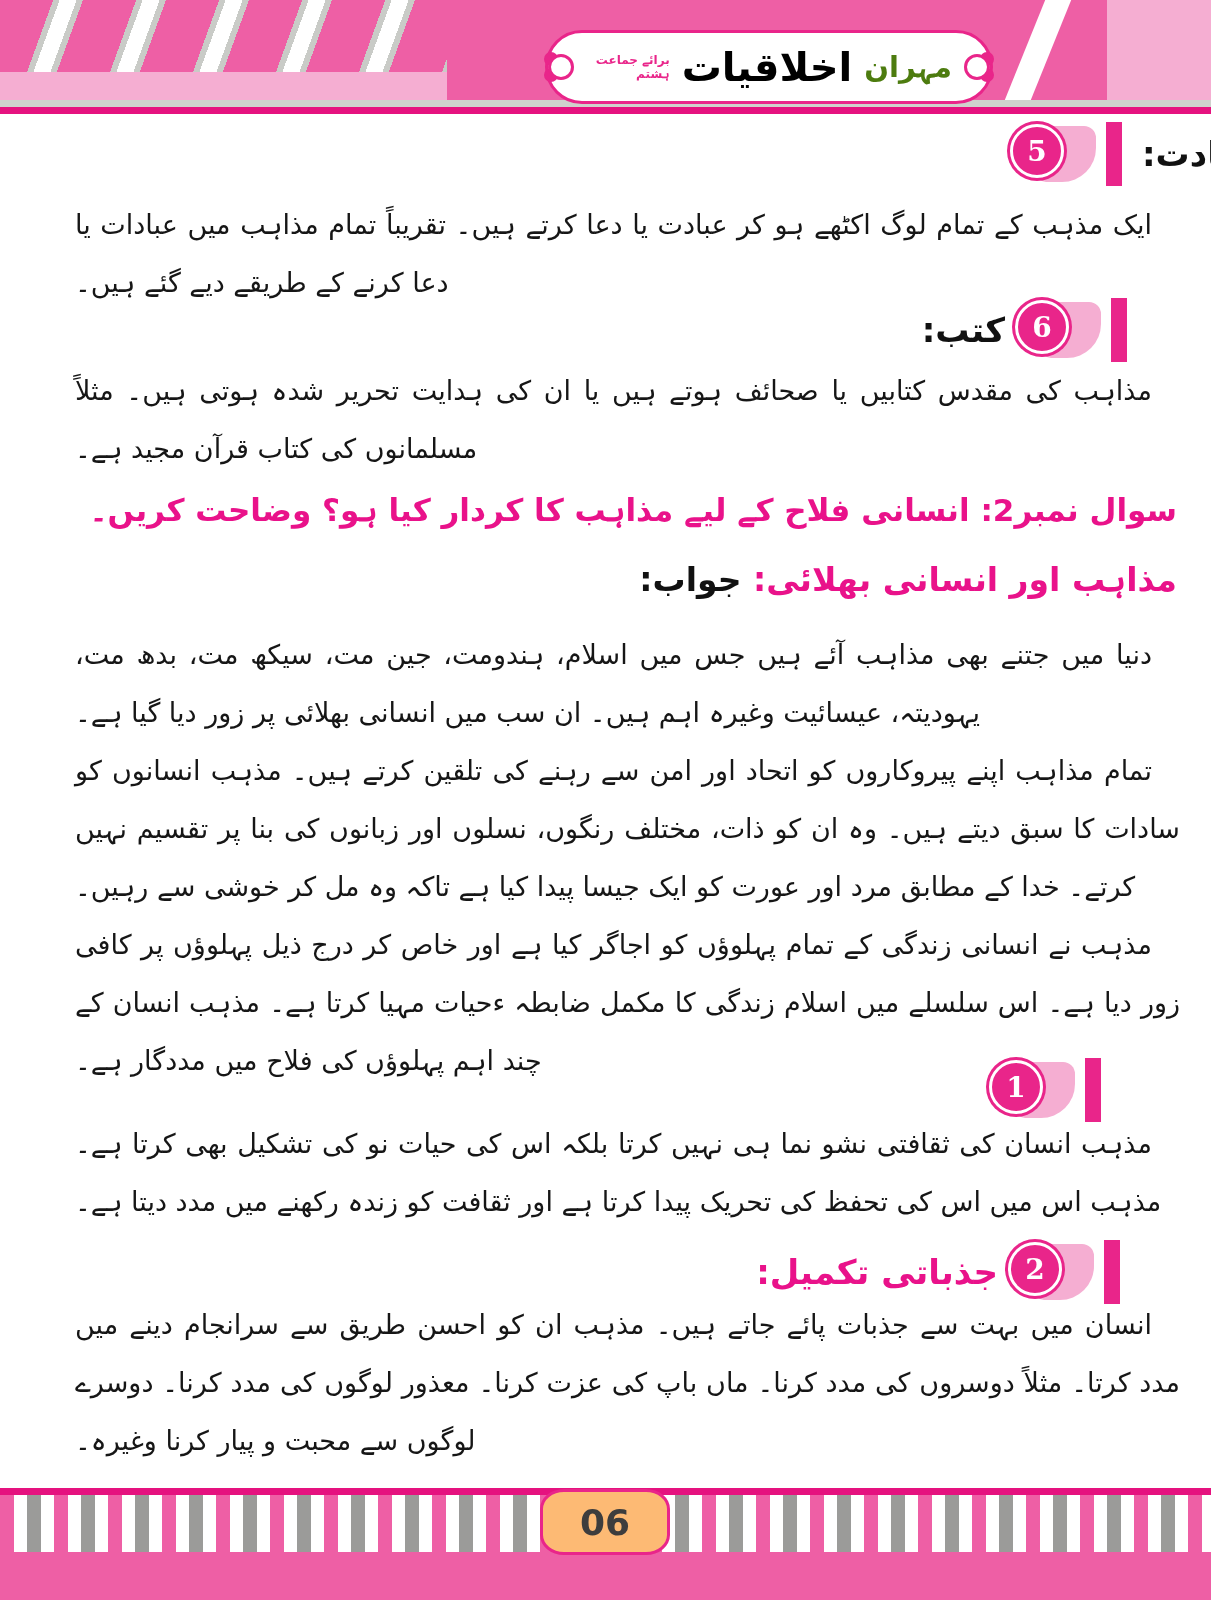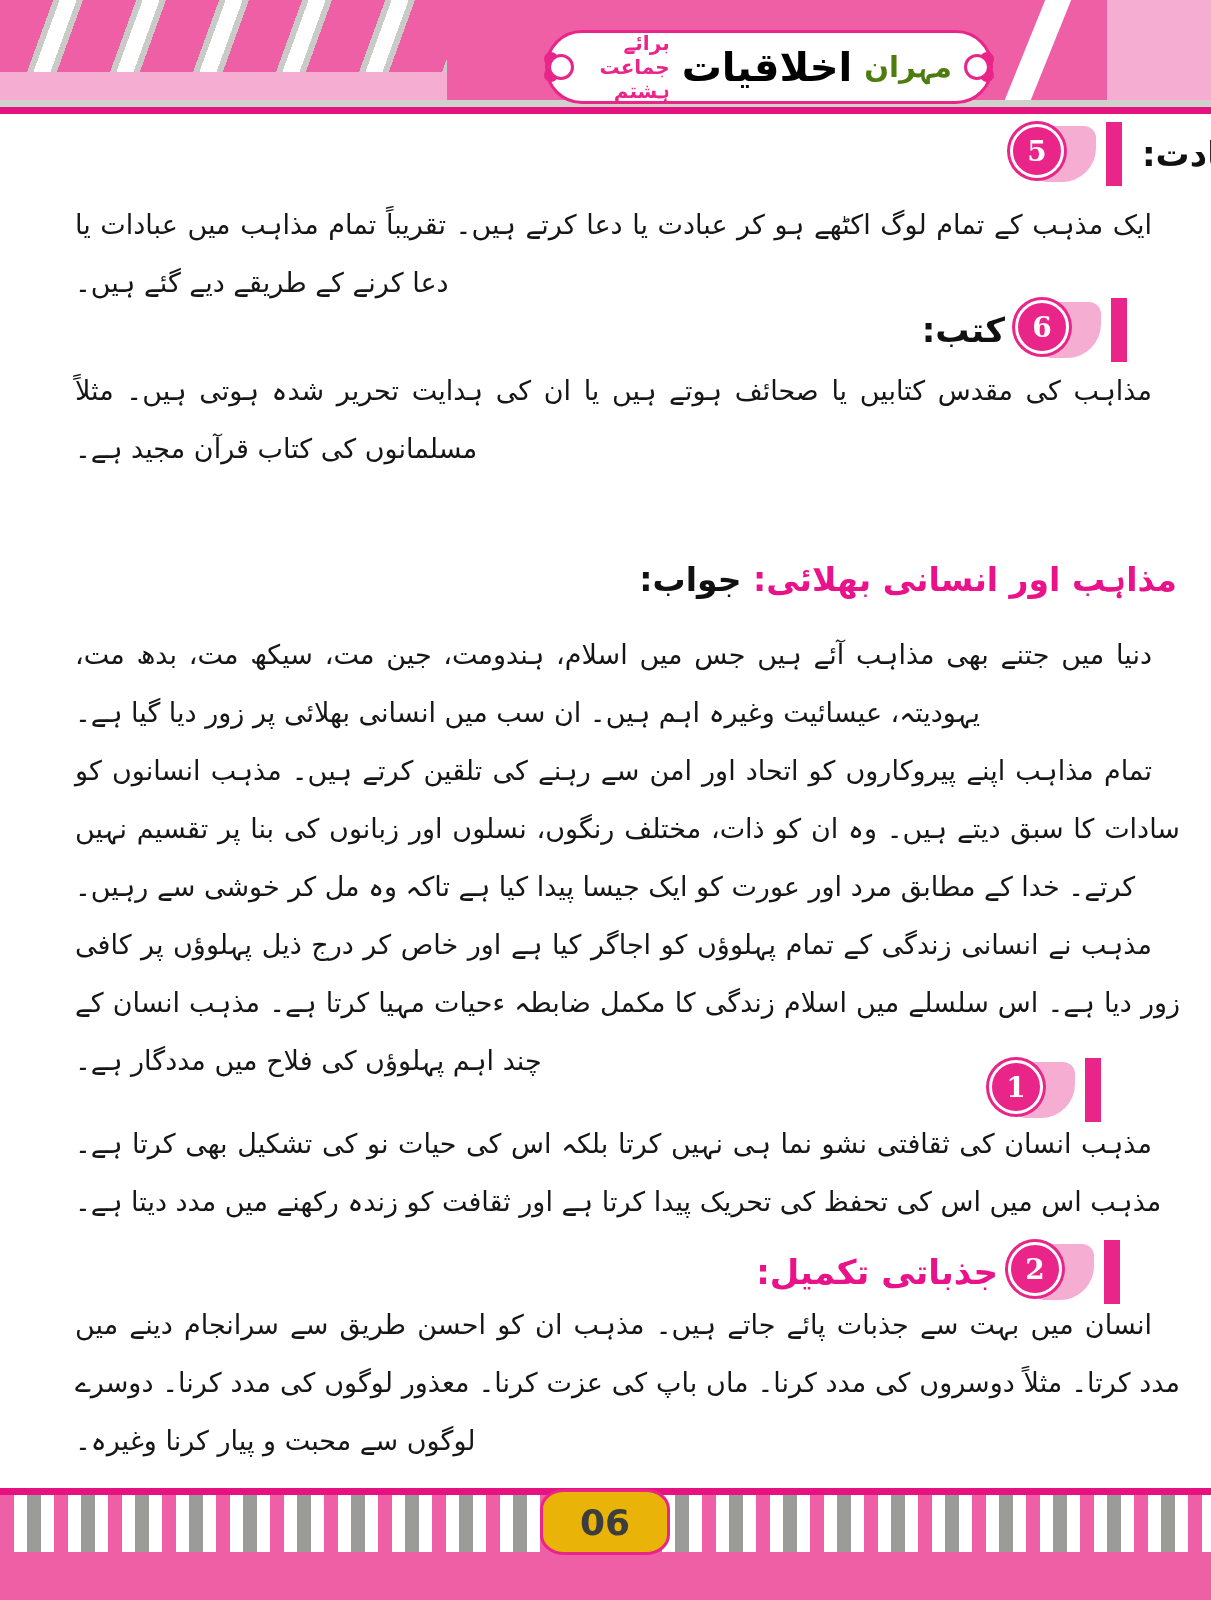--- a/index.html
+++ b/index.html
@@ -17,21 +17,21 @@
   .hdr-grayrule{position:absolute;left:0;top:100px;width:1211px;height:7px;background:#cfd1cd;}
   .hdr-magrule{position:absolute;left:0;top:107px;width:1211px;height:7px;background:#e5127f;}
   .banner{position:absolute;left:545px;top:30px;width:448px;height:74px;background:#ffffff;
     border:3px solid #e9258a;border-radius:40px;display:flex;align-items:center;justify-content:center;
     gap:12px;direction:rtl;box-sizing:border-box;}
   .banner .orn{width:20px;height:20px;border:3px solid #e9258a;border-radius:50%;background:#fff;
     box-shadow:10px -8px 0 -6px #e9258a,10px 8px 0 -6px #e9258a;flex:0 0 auto;}
   .banner .orn.left{transform:scaleX(-1);}
   .banner-series{color:#4d7c0f;font-size:29px;font-weight:bold;}
   .banner-title{color:#000000;font-size:40px;font-weight:bold;letter-spacing:-1px;}
-  .banner-sub{color:#e9258a;font-size:20px;font-weight:bold;}
+  .banner-sub{color:#e9258a;font-size:12px;font-weight:bold;}
   
   .badge{position:relative;width:122px;height:64px;flex:0 0 auto;}
   .badge .tab{position:absolute;left:26px;top:4px;width:60px;height:56px;background:#f5aed2;
     border-radius:10px 12px 34px 10px;}
   .badge .circle{position:absolute;left:0;top:2px;width:54px;height:54px;border-radius:50%;
     background:#e9258a;border:3px solid #ffffff;box-shadow:0 0 0 3px #e9258a;box-sizing:border-box;
     display:flex;align-items:center;justify-content:center;color:#ffffff;font-size:28px;font-weight:bold;
     font-family:"DejaVu Serif",serif;}
   .badge .bar{position:absolute;left:96px;top:0;width:16px;height:64px;background:#e9258a;}
   .sec-row{position:absolute;display:flex;align-items:center;gap:10px;}
@@ -45,21 +45,21 @@
   .ansline{position:absolute;right:34px;left:85px;text-align:right;direction:rtl;
     font-size:33px;font-weight:bold;white-space:nowrap;}
   .ansline .lbl{color:#111;}
   .ansline .ttl{color:#e9128a;}
   
   .ftr-rule{position:absolute;left:0;top:1488px;width:1211px;height:7px;background:#e5127f;}
   .ftr-stripes{position:absolute;left:0;top:1495px;width:1211px;height:57px;
     background:repeating-linear-gradient(90deg,
       #ee5fa5 0 14px,#ffffff 14px 27px,#9b9b99 27px 41px,#ffffff 41px 54px);}
   .ftr-band{position:absolute;left:0;top:1552px;width:1211px;height:48px;background:#ee5fa5;}
-  .page-badge{position:absolute;left:540px;top:1489px;width:130px;height:66px;background:#eab308;
+  .page-badge{position:absolute;left:540px;top:1489px;width:130px;height:66px;background:#fdba74;
     border:3px solid #e9258a;border-radius:24px/20px;display:flex;align-items:center;justify-content:center;
     font-size:36px;font-weight:bold;color:#3d3d3d;box-sizing:border-box;}
 </style>
 </head>
 <body>
 
 <div class="page">
 
   <div class="hdr">
     <div class="hdr-stripes"></div>
@@ -94,20 +94,21 @@
     <div class="sec-title">کتب:</div>
     <div class="badge">
       <div class="tab"></div>
       <div class="circle">6</div>
       <div class="bar"></div>
     </div>
   </div>
 
   <div class="para" style="top:362px;">مذاہب کی مقدس کتابیں یا صحائف ہوتے ہیں یا ان کی ہدایت تحریر شدہ ہوتی ہیں۔ مثلاً مسلمانوں کی کتاب قرآن مجید ہے۔</div>
 
+  <div class="qline" style="top:492px;">سوال نمبر2: انسانی فلاح کے لیے مذاہب کا کردار کیا ہو؟ وضاحت کریں۔</div>
 
   <div class="ansline" style="top:560px;">
     <span class="ttl">مذاہب اور انسانی بھلائی:</span>
     <span class="lbl">جواب:</span>
   </div>
 
   <div class="para" style="top:626px;">دنیا میں جتنے بھی مذاہب آئے ہیں جس میں اسلام، ہندومت، جین مت، سیکھ مت، بدھ مت، یہودیتہ، عیسائیت وغیرہ اہم ہیں۔ ان سب میں انسانی بھلائی پر زور دیا گیا ہے۔</div>
   <div class="para" style="top:742px;">تمام مذاہب اپنے پیروکاروں کو اتحاد اور امن سے رہنے کی تلقین کرتے ہیں۔ مذہب انسانوں کو سادات کا سبق دیتے ہیں۔ وہ ان کو ذات، مختلف رنگوں، نسلوں اور زبانوں کی بنا پر تقسیم نہیں کرتے۔ خدا کے مطابق مرد اور عورت کو ایک جیسا پیدا کیا ہے تاکہ وہ مل کر خوشی سے رہیں۔</div>
   <div class="para" style="top:916px;">مذہب نے انسانی زندگی کے تمام پہلوؤں کو اجاگر کیا ہے اور خاص کر درج ذیل پہلوؤں پر کافی زور دیا ہے۔ اس سلسلے میں اسلام زندگی کا مکمل ضابطہ ءحیات مہیا کرتا ہے۔ مذہب انسان کے چند اہم پہلوؤں کی فلاح میں مددگار ہے۔</div>
 

